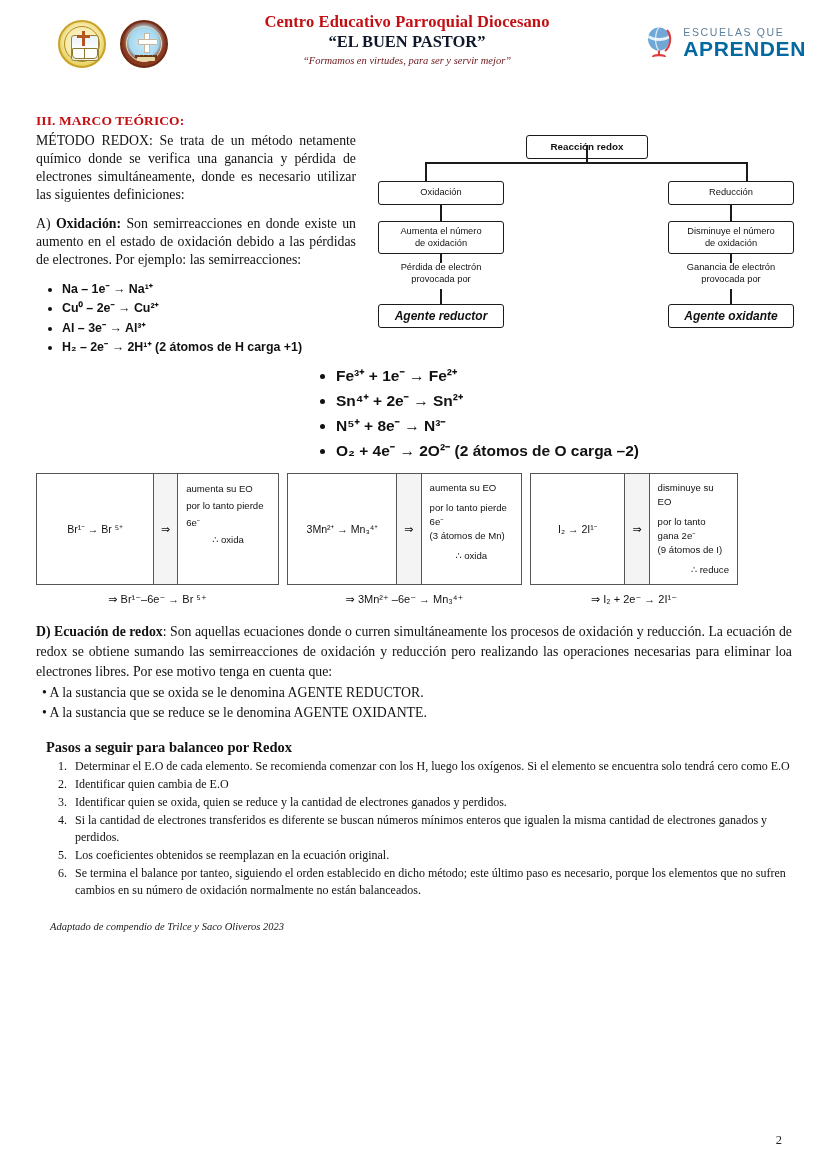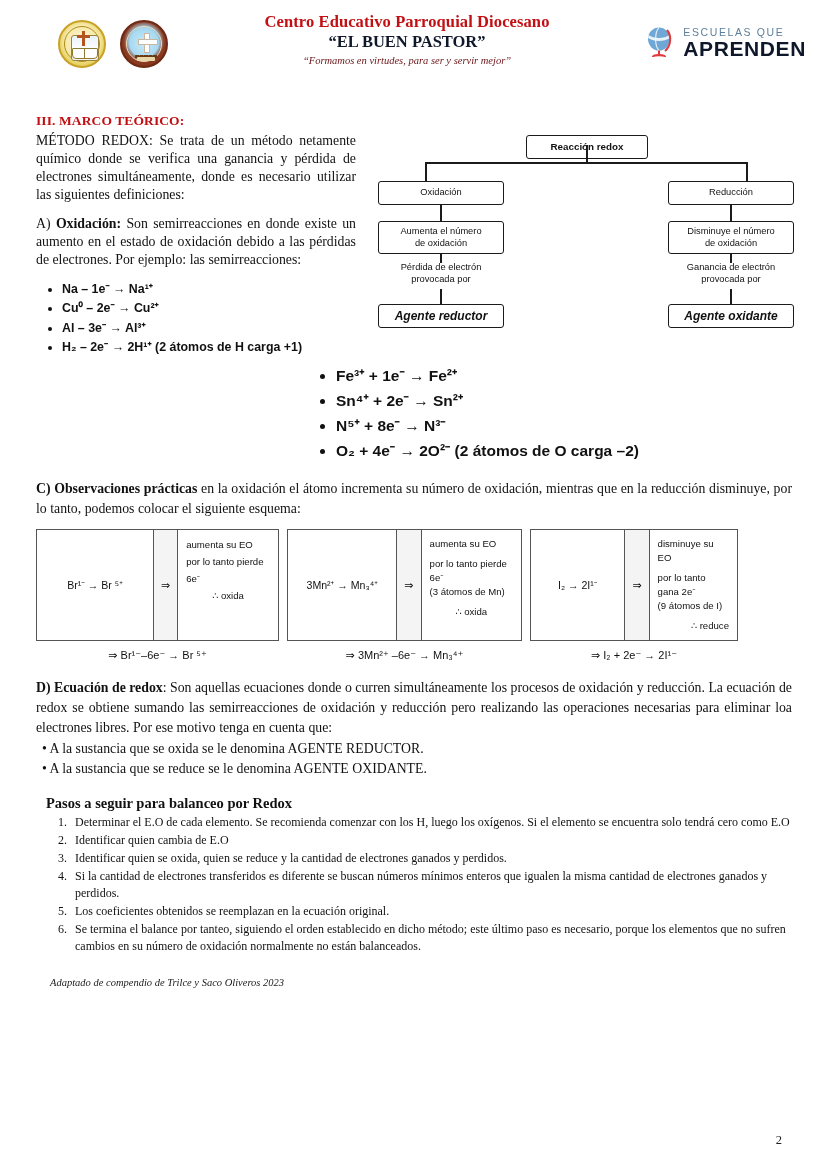--- a/index.html
+++ b/index.html
@@ -172,21 +172,21 @@
     line-height: 1;
   }
   .brand-top {
     color: #5b7f9c;
     font-family: "Liberation Sans", sans-serif;
     font-size: 10.5px;
     letter-spacing: 1.6px;
     font-weight: normal;
   }
   .brand-bottom {
-    color: #0f172a;
+    color: #0369a1;
     font-family: "Liberation Sans", sans-serif;
     font-size: 21px;
     font-weight: bold;
     letter-spacing: 0.6px;
     margin-top: 1px;
   }
 
   
   .content {
     position: relative;
@@ -461,23 +461,20 @@
       </ul>
     </div>
 
     <ul class="redlist">
       <li>Fe³⁺ + 1e⁻ → Fe²⁺</li>
       <li>Sn⁴⁺ + 2e⁻ → Sn²⁺</li>
       <li>N⁵⁺ + 8e⁻ → N³⁻</li>
       <li>O₂ + 4e⁻ → 2O²⁻ (2 átomos de O carga –2)</li>
     </ul>
 
-    <p class="fw" style="margin-top:16px;">
-      <b>C) </b><b>Observaciones prácticas</b><span> en la oxidación el átomo incrementa su número de oxidación, mientras que en la reducción disminuye, por lo tanto, podemos colocar el siguiente esquema:</span>
-    </p>
 
     <div class="tables">
 
       <div class="tbl t1">
         <div class="c1">Br¹⁻ → Br ⁵⁺</div>
         <div class="c2">⇒</div>
         <div class="c3">
           <div>aumenta su EO</div>
           <div>por lo tanto pierde 6e⁻</div>
           <div style="text-align:center;">∴ oxida</div>

